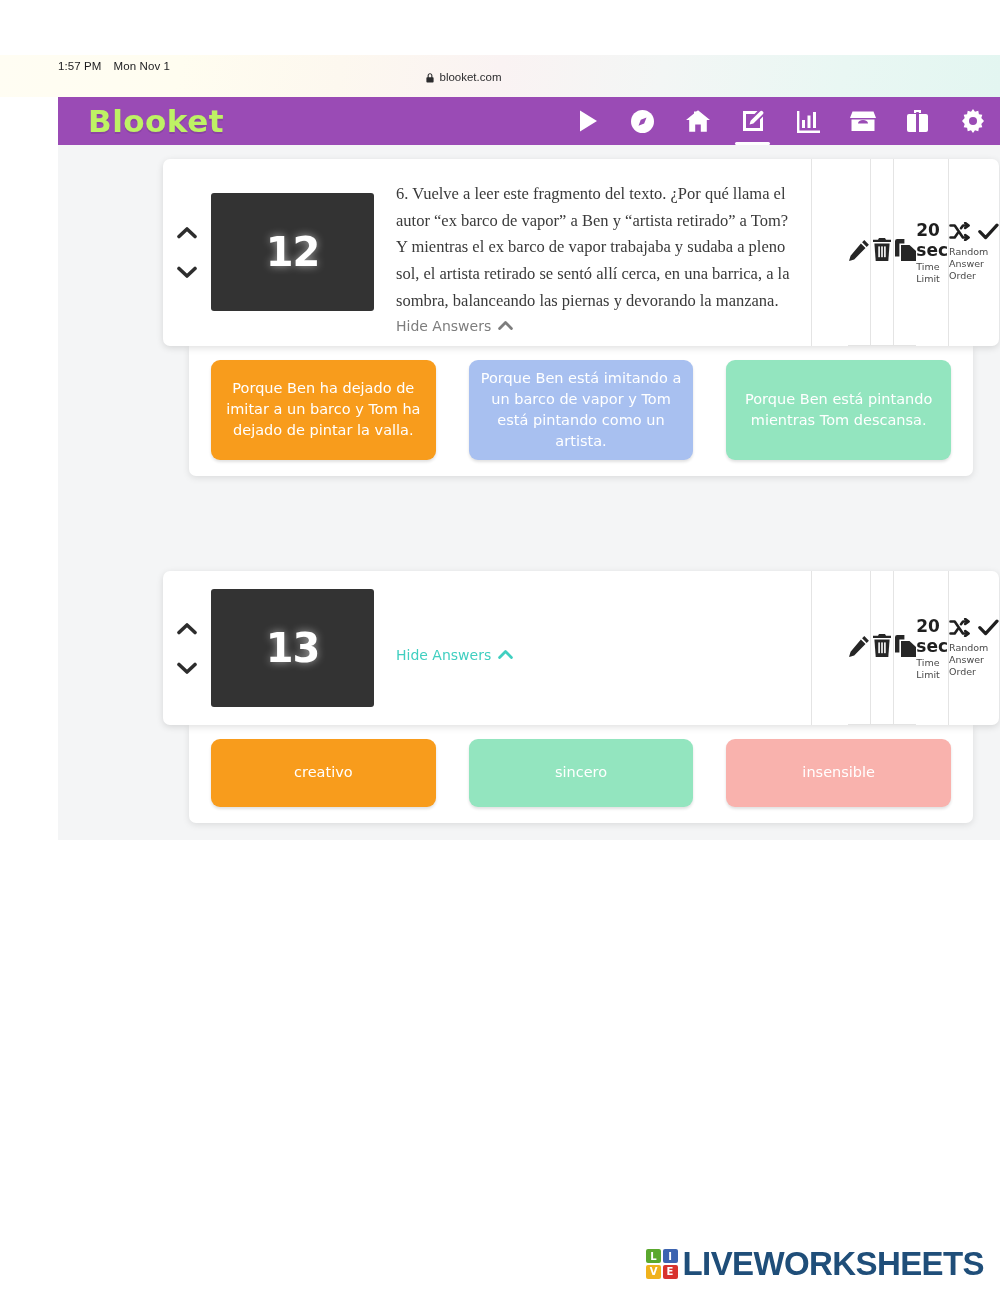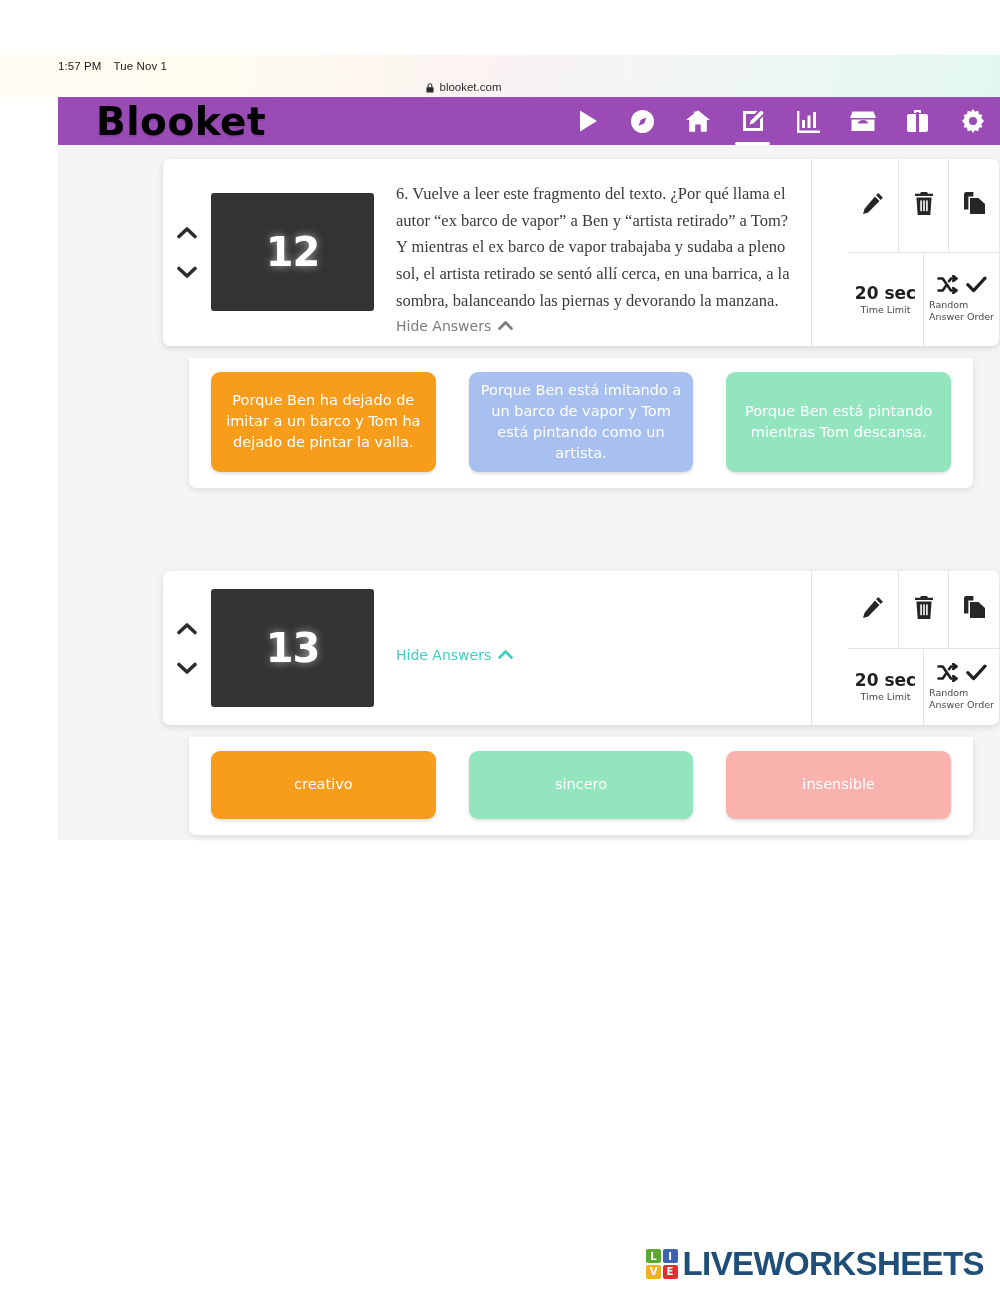--- a/index.html
+++ b/index.html
@@ -36,21 +36,21 @@
     align-items: center;
     gap: 12px;
     padding-left: 58px;
     font-size: 11.5px;
     font-weight: normal;
     color: #1c1c1e;
     letter-spacing: 0.1px;
   }
   .url-bar {
     position: absolute;
-    left: 0; top: 22px;
+    left: 0; top: 12px;
     width: 928px; height: 20px;
     display: flex;
     align-items: center;
     justify-content: center;
     gap: 5px;
     font-size: 11.5px;
     color: #2c2c2e;
   }
   .lock-icon {
     display: inline-block;
@@ -63,23 +63,23 @@
   
   .app-header {
     position: absolute;
     left: 58px; top: 97px;
     width: 942px; height: 48px;
     background: #9a4bb5;
     display: flex;
     align-items: center;
   }
   .brand {
-    margin-left: 38px;
-    color: #000000;
-    font-size: 39px;
+    margin-left: 30px;
+    color: #bef264;
+    font-size: 31px;
     font-weight: bold;
     letter-spacing: 0.5px;
     font-family: "DejaVu Sans", sans-serif;
     text-shadow: 0 2px 0 rgba(0,0,0,0.10);
   }
   .nav-icons {
     margin-left: auto;
     display: flex;
     align-items: stretch;
     height: 48px;
@@ -188,21 +188,21 @@
     font-family: "DejaVu Sans", sans-serif;
   }
   .hide-answers.accent { color: #40cfc0; }
   .hide-answers .caret { display: inline-flex; }
 
   
   .q-controls {
     width: 188px;
     flex-shrink: 0;
     display: flex;
-    flex-direction: column;
+    flex-direction: row;
     border-left: 1px solid #e4e4e4;
     padding-left: 36px;
   }
   .ctrl-row-top {
     display: flex;
     flex: 1;
     min-height: 58px;
     border-bottom: 1px solid #e4e4e4;
   }
   .ctrl-btn {
@@ -249,21 +249,21 @@
   
   .answers-strip {
     background: #ffffff;
     border-radius: 0 0 7px 7px;
     box-shadow: 0 2px 7px rgba(0,0,0,0.10);
     display: flex;
     gap: 33px;
     padding: 14px 22px 16px 22px;
     position: relative;
     z-index: 1;
-    margin: 12px 26px;
+    margin: 0 26px;
   }
   .answer-btn {
     flex: 1;
     border-radius: 9px;
     min-height: 68px;
     display: flex;
     align-items: center;
     justify-content: center;
     text-align: center;
     padding: 8px 10px;
@@ -308,21 +308,21 @@
   }
 </style>
 </head>
 <body>
 
 <div class="page">
 
   <div class="device-chrome">
     <div class="status-bar">
       <span>1:57 PM</span>
-      <span>Tue Nov 1</span>
+      <span>Mon Nov 1</span>
     </div>
     <div class="url-bar">
       <span class="lock-icon">
         <svg viewBox="0 0 10 12" width="8" height="10" fill="#2c2c2e">
           <path d="M5 0C3.3 0 2 1.3 2 3v2H1.4C.9 5 .5 5.4.5 6v4.6c0 .6.4 1 .9 1h7.2c.5 0 .9-.4.9-1V6c0-.6-.4-1-.9-1H8V3c0-1.7-1.3-3-3-3zm0 1.4c.9 0 1.6.7 1.6 1.6v2H3.4V3c0-.9.7-1.6 1.6-1.6z"></path>
         </svg>
       </span>
       <span>blooket.com</span>
     </div>
   </div>

